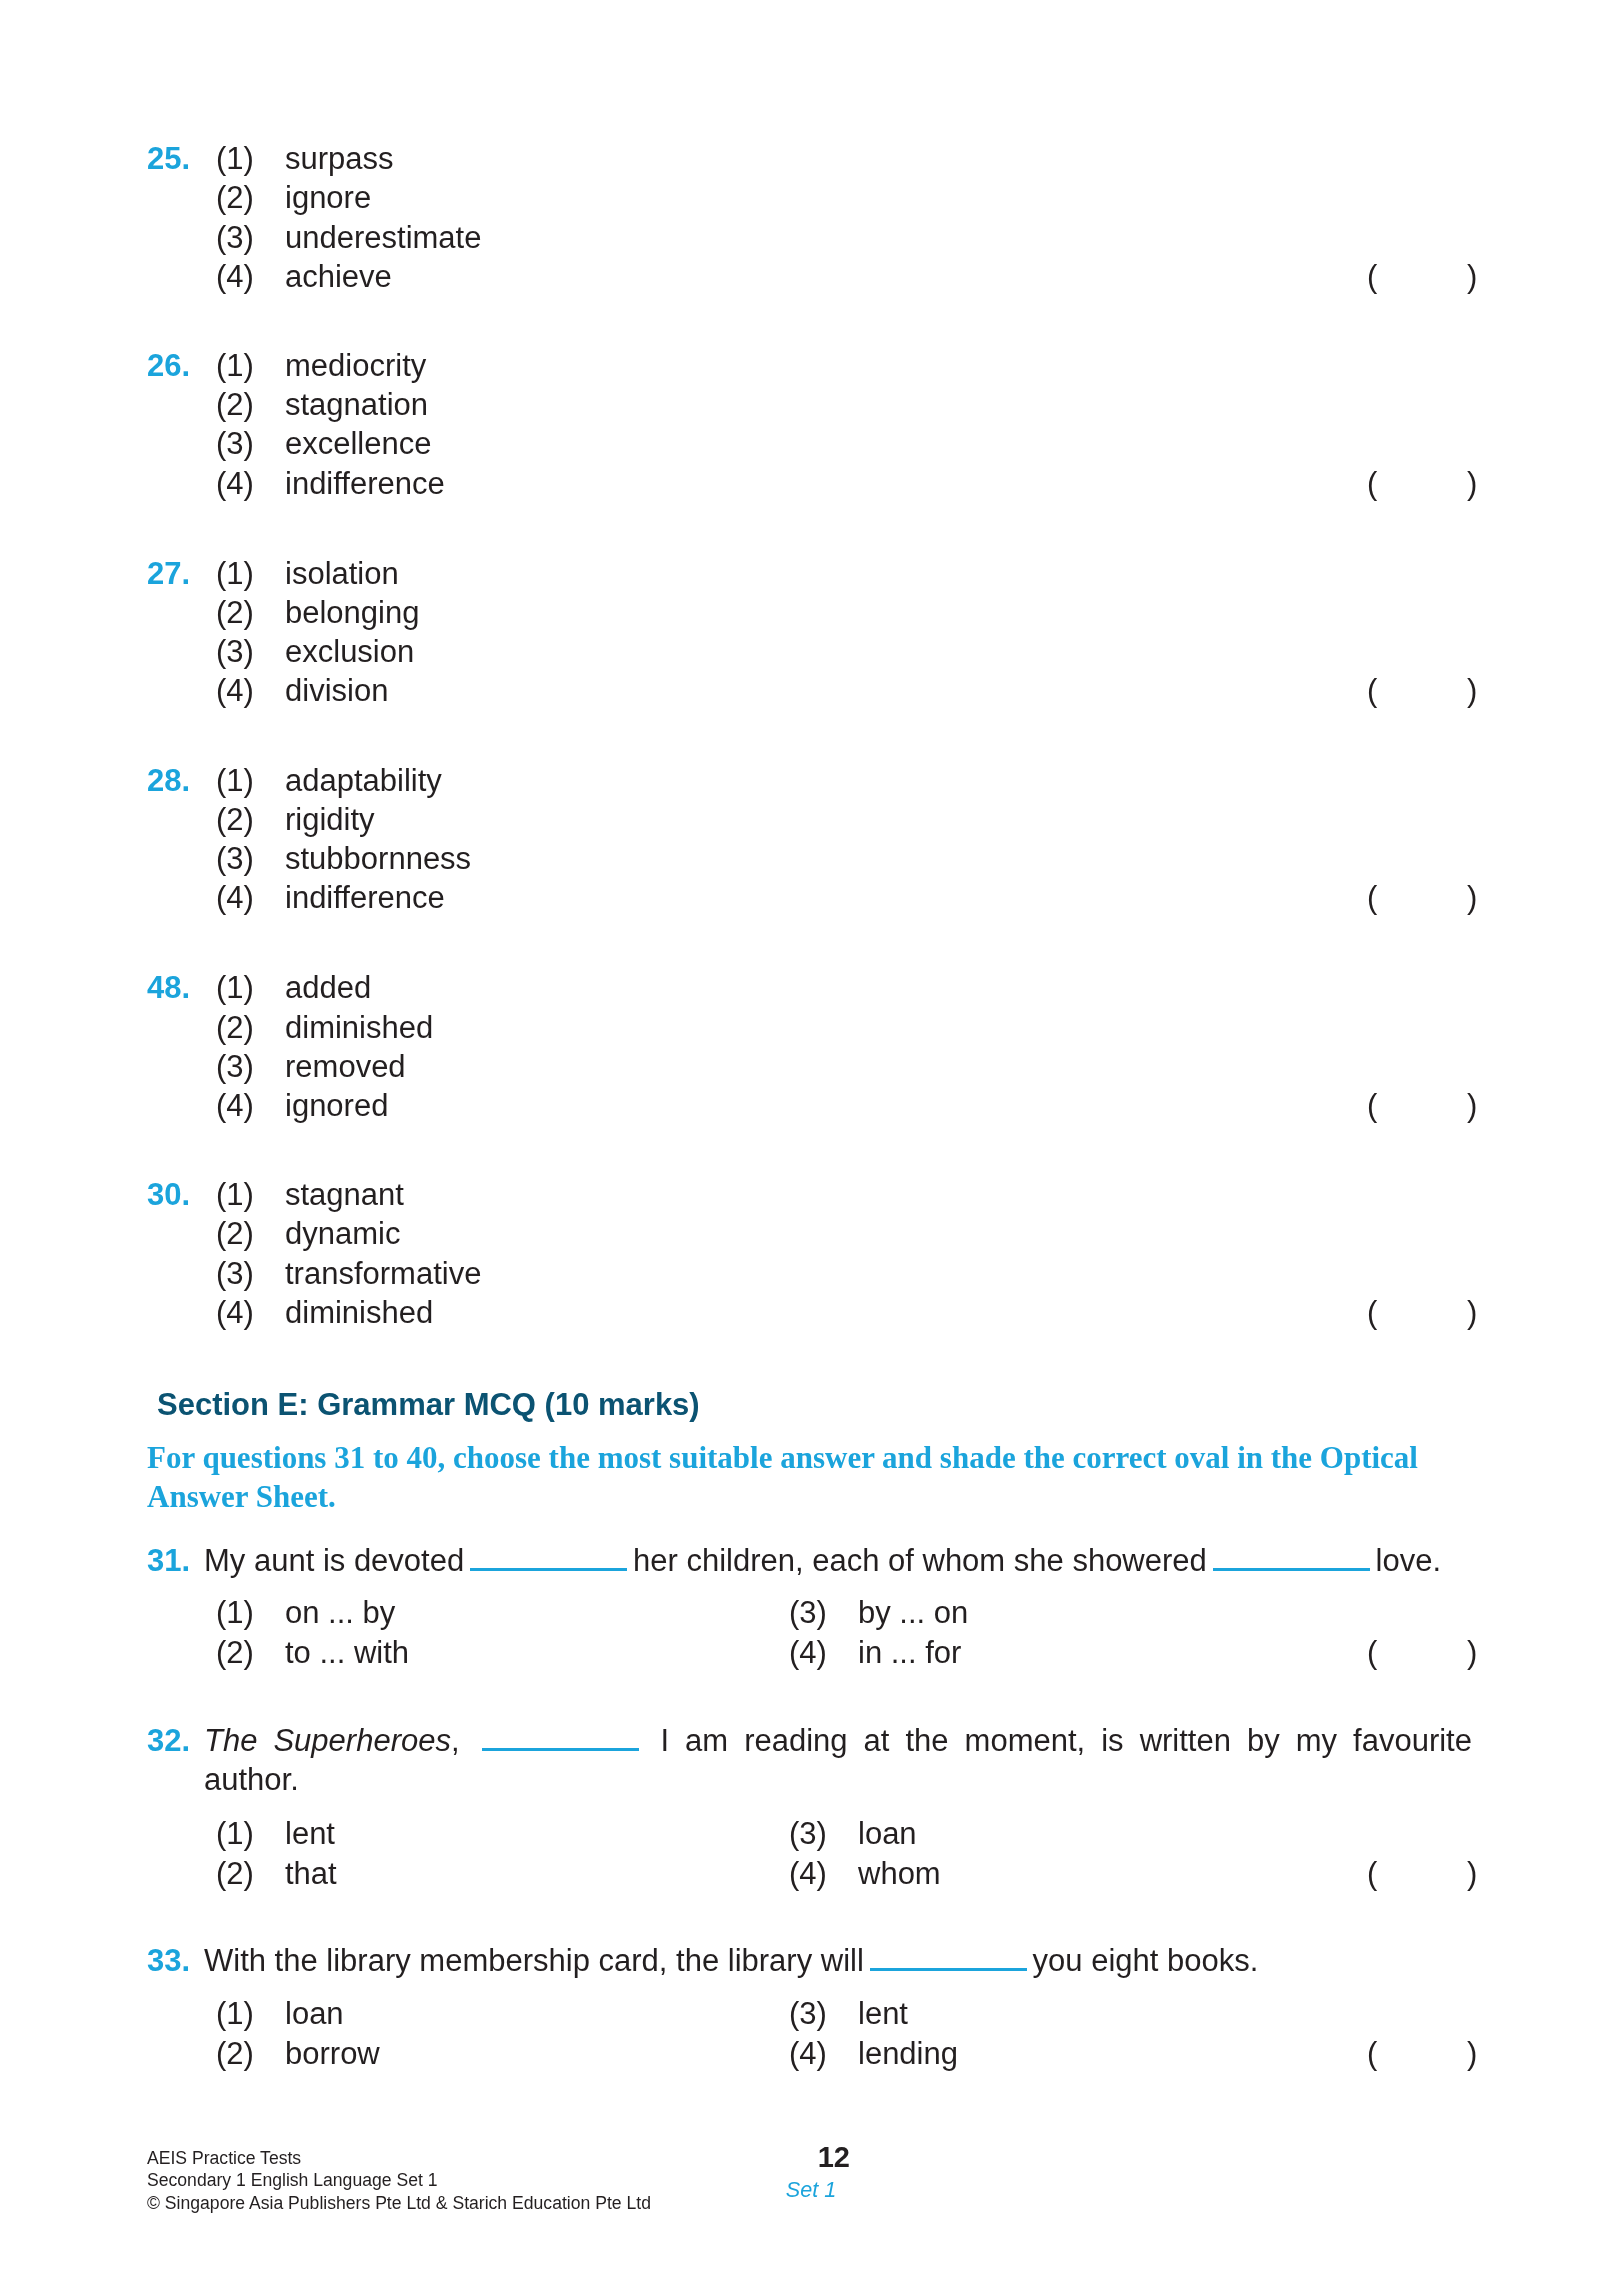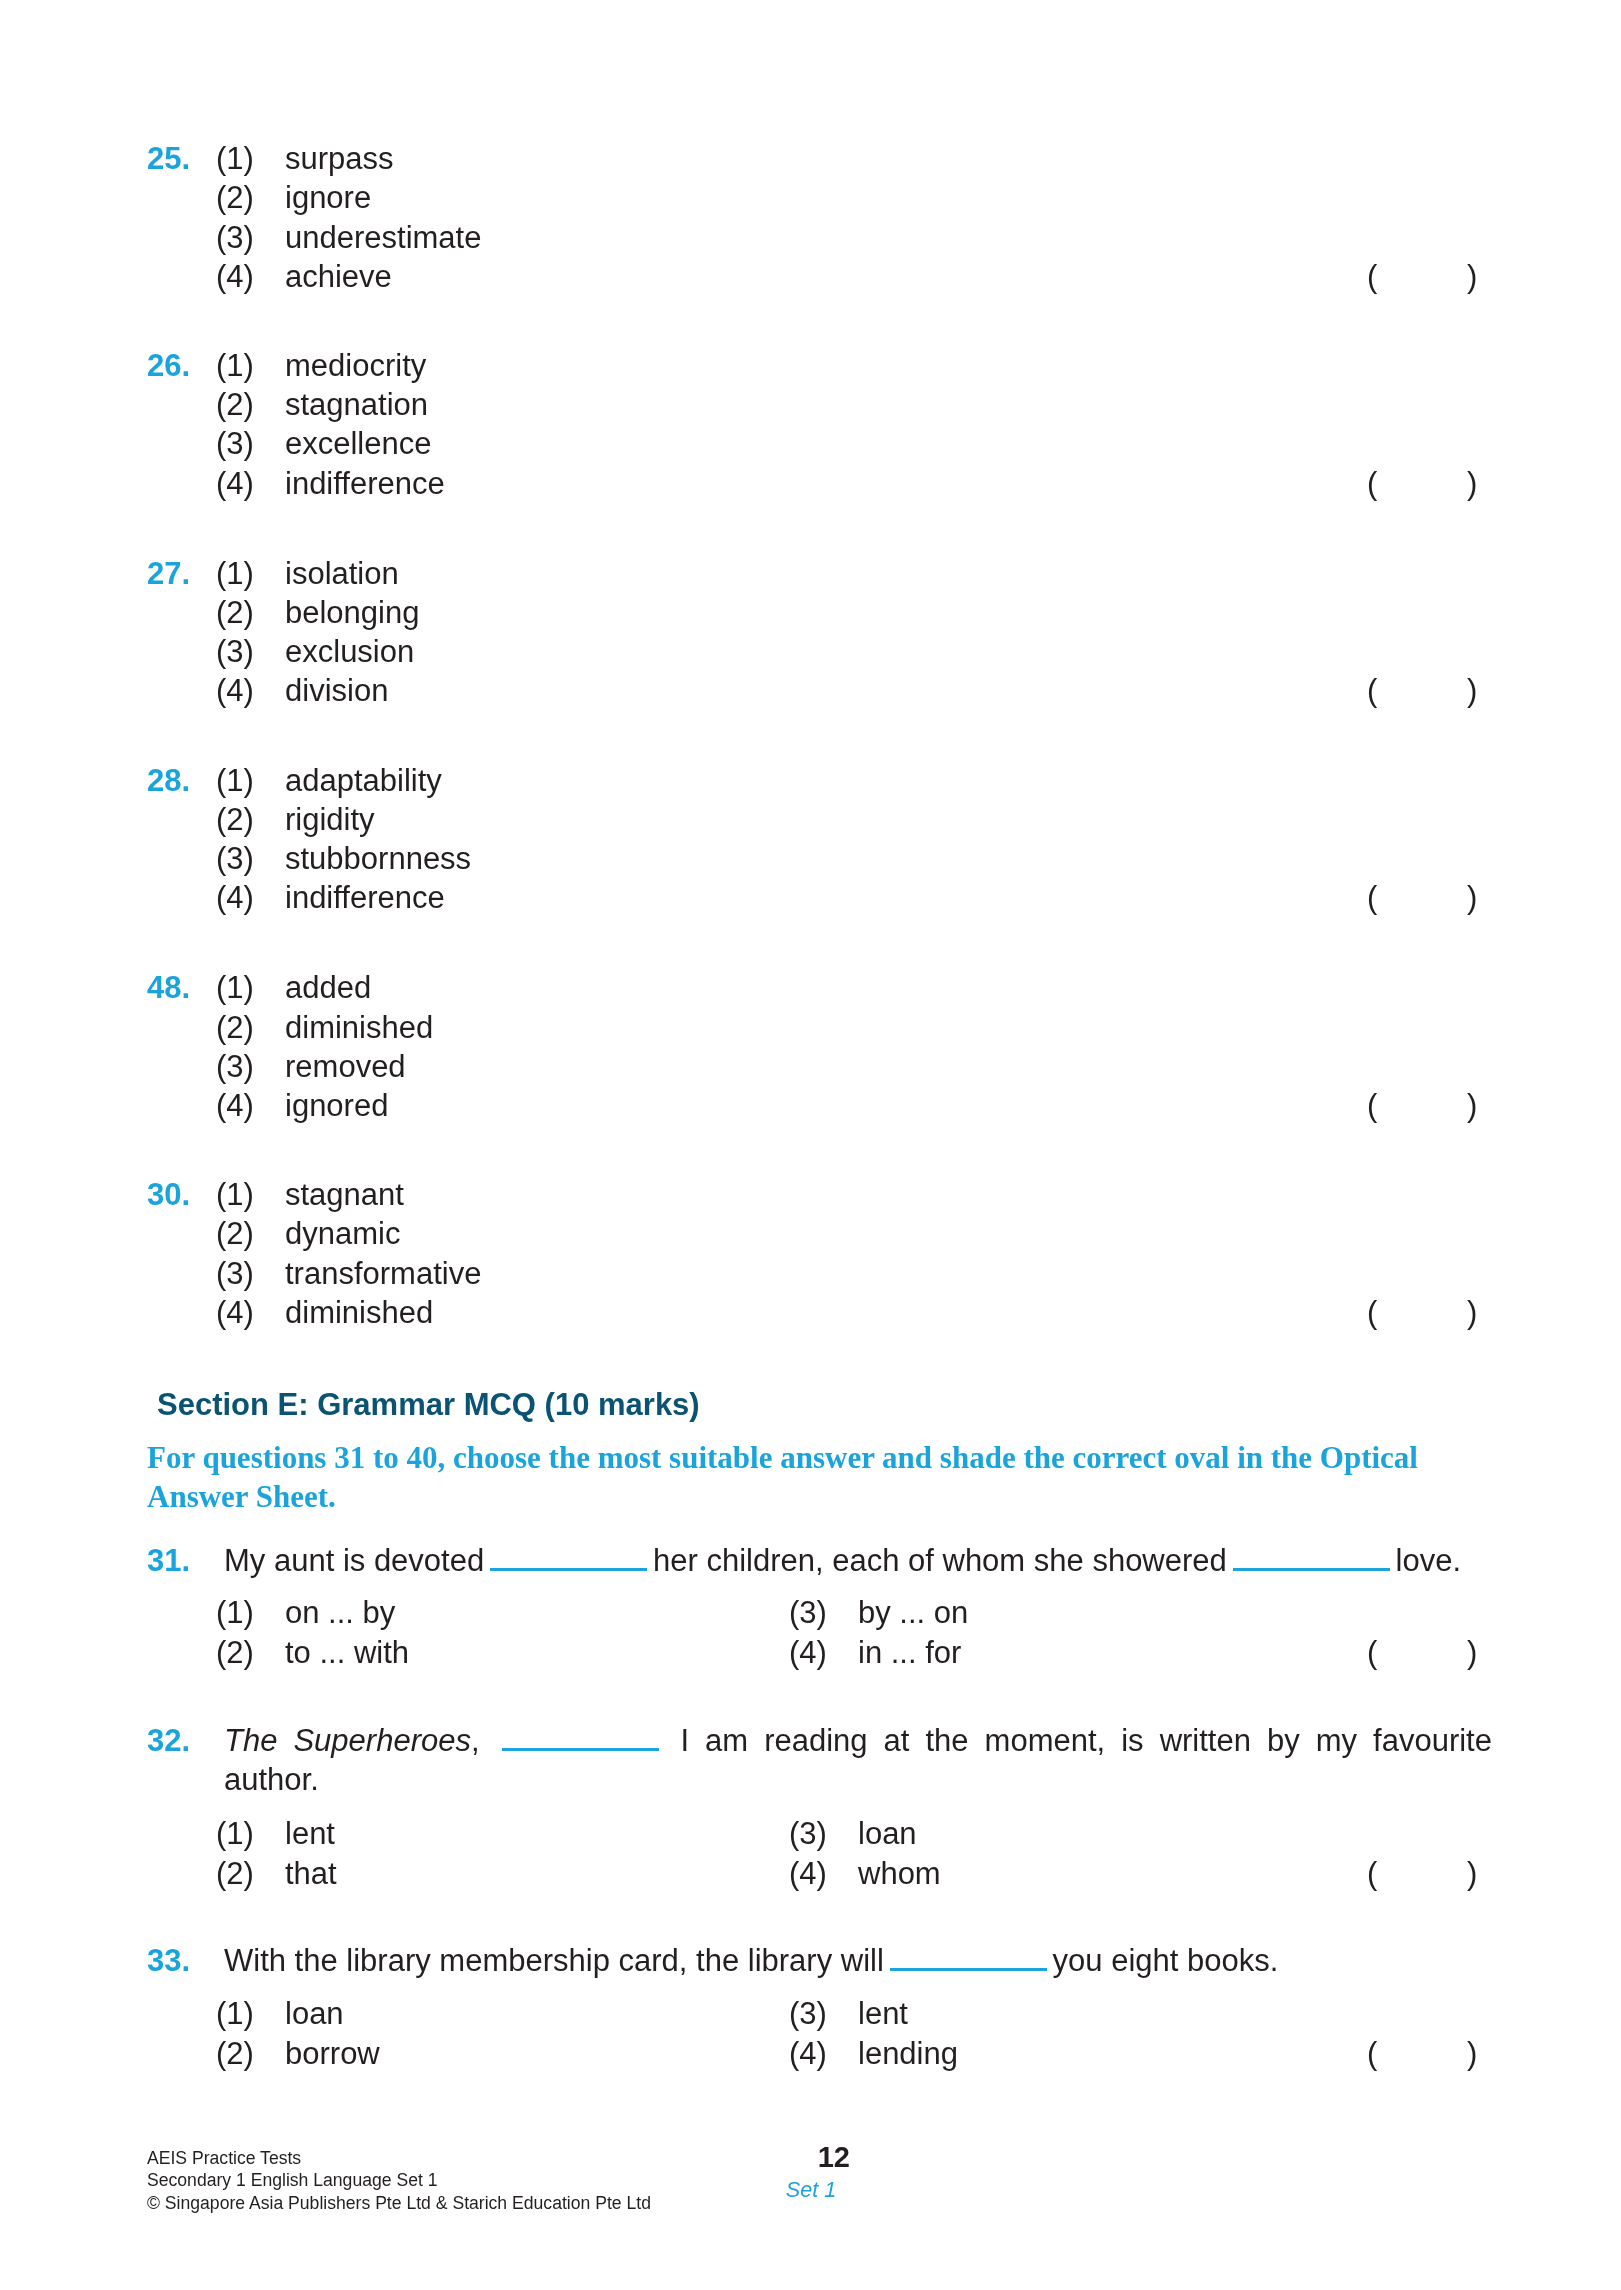--- a/index.html
+++ b/index.html
@@ -8,21 +8,21 @@
   .abs { position:absolute; white-space:nowrap; }
   .qnum { font-weight:bold; color:#1ba4dc; font-size:31px; line-height:39px; left:147px; }
   .row { position:absolute; left:216px; height:39px; line-height:39px; font-size:31px; }
   .row .lbl { position:absolute; left:0; top:0; }
   .row .txt { position:absolute; left:69px; top:0; white-space:nowrap; }
   .row.col2 { left:789px; }
   .brk { position:absolute; font-size:31px; line-height:39px; }
   .brk.l { left:1367px; } .brk.r { left:1467px; }
   .section-head { left:147px; font-size:31px; font-weight:bold; color:#0b5372; line-height:39px;margin-left:10px; }
   .instr { left:147px; width:1337px; font-size:31px; font-weight:bold; color:#1ba4dc; line-height:39px; white-space:normal;font-family:Liberation Serif, serif; }
-  .stem { left:224px; width:1268px; font-size:31px; line-height:39px; white-space:normal; }
+  .stem { left:204px; width:1268px; font-size:31px; line-height:39px; white-space:normal; }
   .stem.justify { text-align:justify; text-align-last:left; }
   .blank { display:inline-block; width:157px; height:0; border-bottom:3.9px solid #1ba4dc; vertical-align:baseline; margin:0 5.9px; }
   .footer-l { left:147px; font-size:17.6px; line-height:22.5px; color:#231f20; }
   .pageno { left:772px; width:78px; text-align:right; font-size:29px; font-weight:bold; line-height:33px; }
   .setlbl { left:772px; width:78px; text-align:center; font-size:21.6px; font-style:italic; color:#1ba4dc; line-height:25.5px; }
 </style>
 </head>
 <body>
 
 <div>

